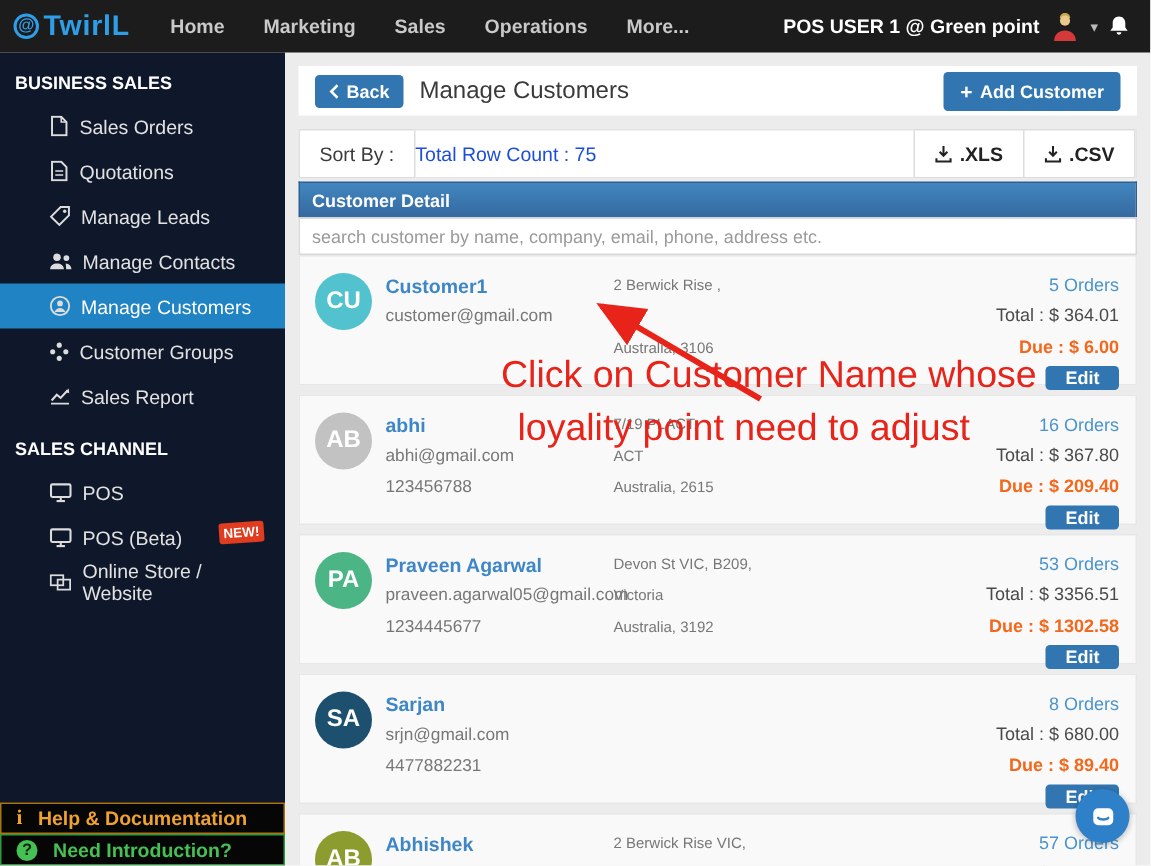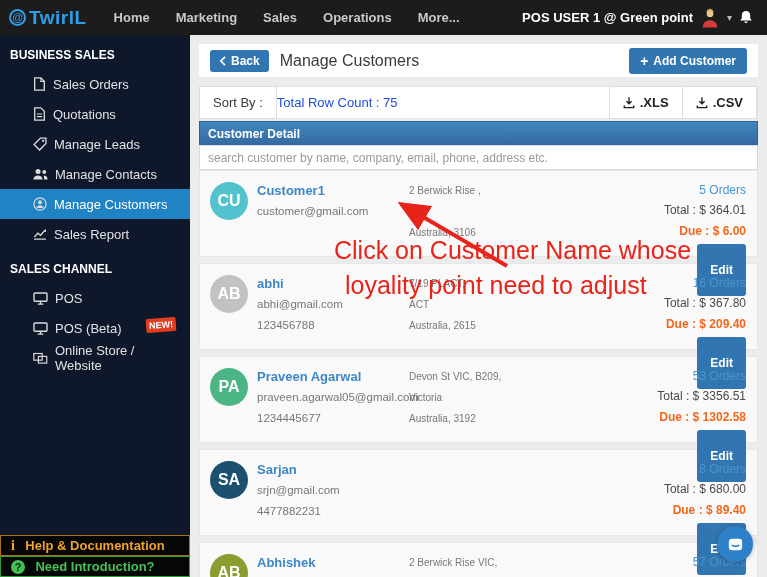--- a/index.html
+++ b/index.html
@@ -95,21 +95,21 @@
   }
   .col-info { width:152px; margin-left:9px; }
   .cust-name { color:#3e86c6; font-size:13px; font-weight:bold; height:21px; line-height:21px; cursor:pointer; }
   .cust-sub { font-size:11.5px; color:#777; height:21px; line-height:21px; white-space:nowrap; }
   .col-addr { width:195px; font-size:10px; color:#777; }
   .col-addr div { height:21px; line-height:21px; }
   .col-stats { margin-left:auto; text-align:right; font-size:12px; }
   .orders { color:#4a94ce; height:20px; line-height:20px; cursor:pointer; }
   .total { color:#4a4a4a; height:21px; line-height:21px; }
   .due { color:#f2681c; font-weight:bold; height:21px; line-height:21px; }
-  .edit-btn { padding:19px 13px; margin-top:2px; }
+  .edit-btn { padding:1px 13px; margin-top:2px; }
   
   .annot { position:absolute; color:#e8231a; font-size:25px; z-index:8; pointer-events:none; white-space:nowrap; }
   .annot-arrow { position:absolute; left:383px; top:190px; z-index:8; pointer-events:none; }
   
   .fab {
     position:absolute; left:717px; top:526px; width:36px; height:36px; border-radius:50%;
     background:#2e81c8; display:grid; place-items:center; z-index:9; cursor:pointer;
     box-shadow:0 1px 4px rgba(0,0,0,0.3);
   }
 </style>
@@ -193,20 +193,31 @@
           <svg width="14" height="14" viewBox="0 0 16 16">
             <circle cx="8" cy="8" r="7" fill="none" stroke="currentColor" stroke-width="1.4"></circle>
             <circle cx="8" cy="6" r="2.2" fill="currentColor"></circle>
             <path d="M3.8 12.6c.9-2.1 2.5-3.1 4.2-3.1s3.3 1 4.2 3.1z" fill="currentColor"></path>
           </svg>
         </span>
       <span>Manage Customers</span>
     </div>
     <div class="side-item">
       <span class="icn">
+          <svg width="13" height="13" viewBox="0 0 16 16">
+            <circle cx="8" cy="2.6" r="2.1" fill="currentColor"></circle>
+            <circle cx="2.6" cy="8" r="2.1" fill="currentColor"></circle>
+            <circle cx="13.4" cy="8" r="2.1" fill="currentColor"></circle>
+            <circle cx="8" cy="13.4" r="2.1" fill="currentColor"></circle>
+          </svg>
+        </span>
+      <span>Customer Groups</span>
+    </div>
+    <div class="side-item">
+      <span class="icn">
           <svg width="14" height="12" viewBox="0 0 16 14">
             <path d="M1 13h14" stroke="currentColor" stroke-width="1.4"></path>
             <path d="M1.5 10.5l4-4.5 3 2.5 5.5-6" fill="none" stroke="currentColor" stroke-width="1.6"></path>
             <path d="M14.8 1.2l.4 3.6-3.2-1z" fill="currentColor"></path>
           </svg>
         </span>
       <span>Sales Report</span>
     </div>
 
     <div class="side-header">SALES CHANNEL</div>

